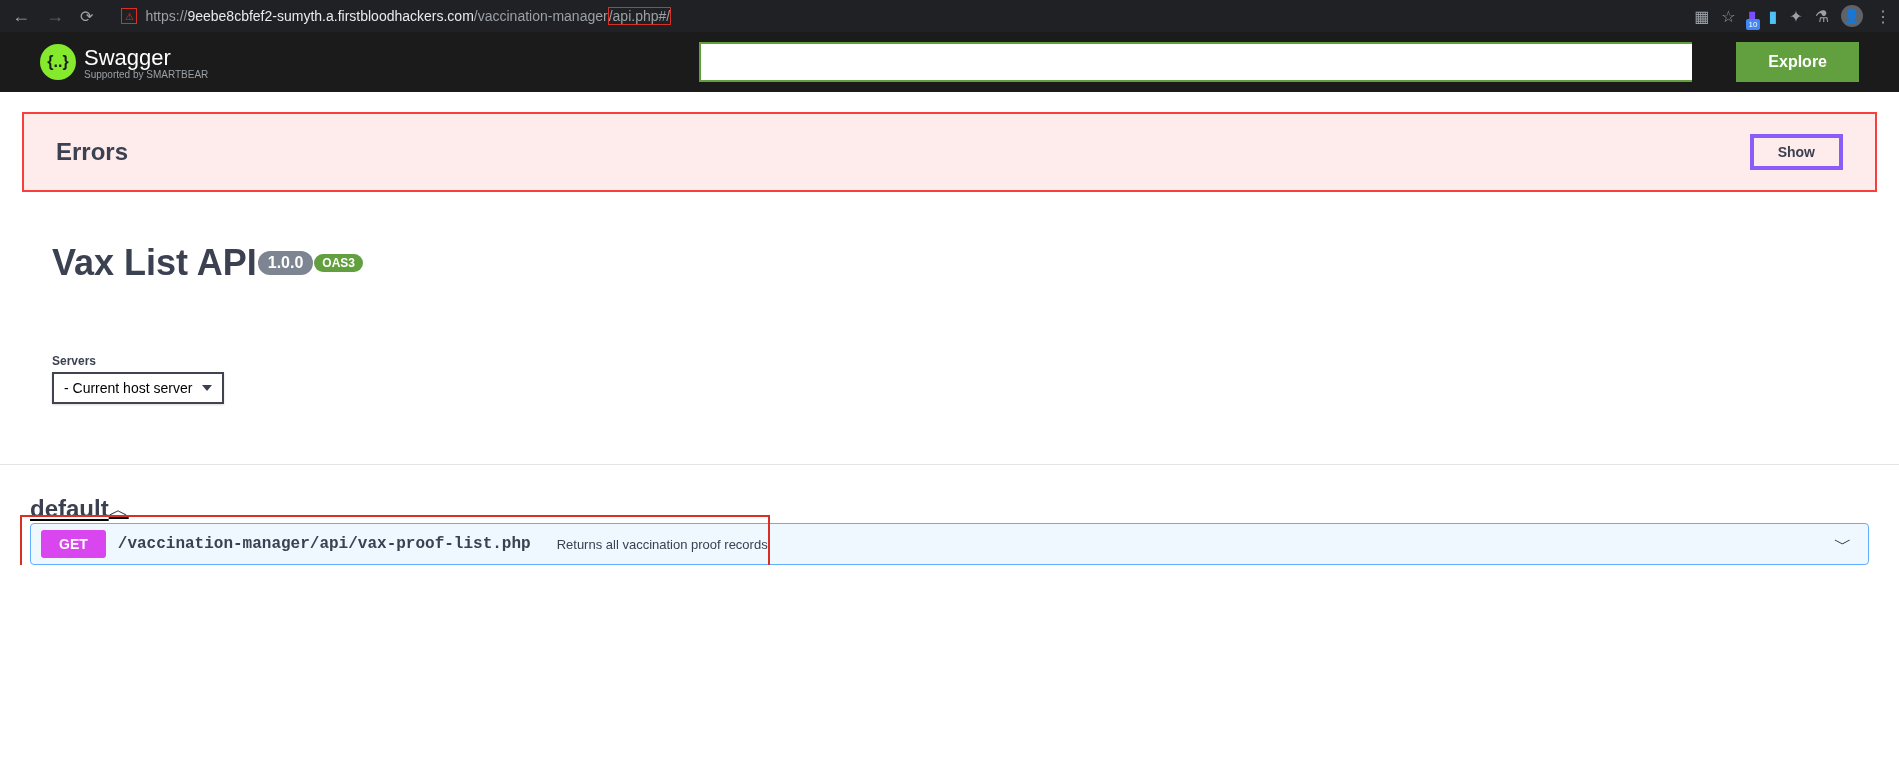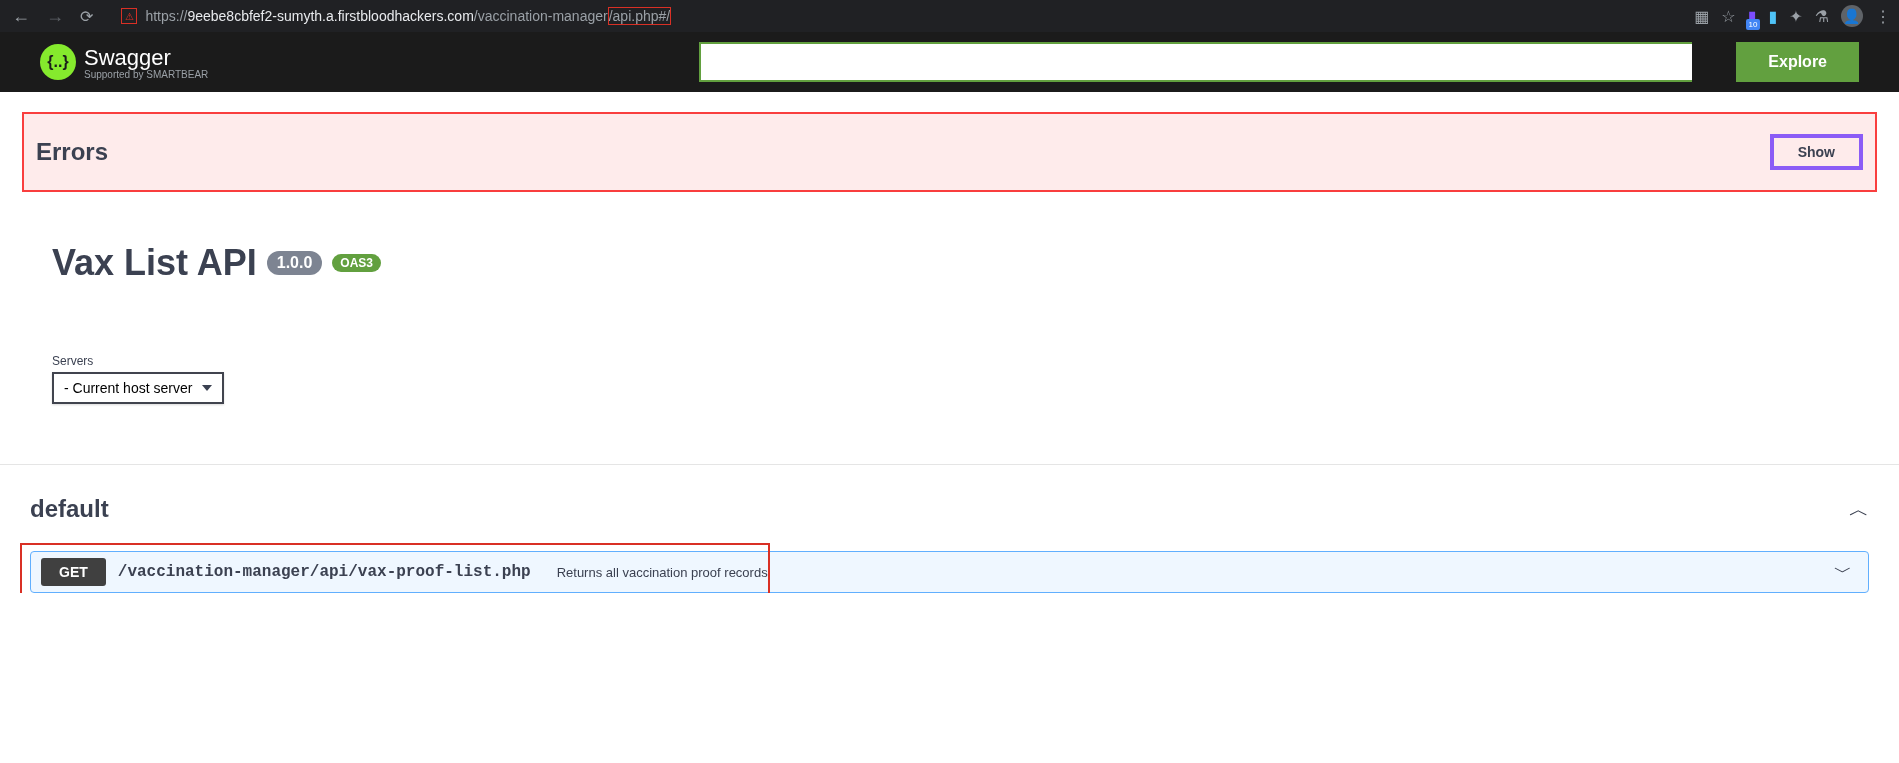--- a/index.html
+++ b/index.html
@@ -24,42 +24,42 @@
     .swagger-logo-wrap { display: flex; align-items: center; margin-right: 40px; }
     .swagger-logo-icon { width: 36px; height: 36px; background: #85ea2d; border-radius: 50%; display: flex; align-items: center; justify-content: center; color: #1b1b1b; font-weight: bold; font-size: 16px; margin-right: 8px; }
     .swagger-logo-text { color: #fff; font-size: 22px; font-weight: 300; }
     .swagger-sub { color: #9aa0a6; font-size: 10px; margin-top: -2px; }
     .search-wrap { flex: 1; display: flex; max-width: 1160px; margin-left: auto; gap: 44px; }
     .search-input { flex: 1; height: 40px; border: 2px solid #62a03f; border-right: none; background: #fff; padding: 0 12px; font-size: 14px; outline: none; }
     .explore-btn { background: #62a03f; color: #fff; border: none; padding: 0 32px; font-size: 16px; font-weight: bold; cursor: pointer; font-family: sans-serif; }
     
     
     .content { padding: 20px 22px; }
-    .errors-panel { border: 2px solid #f93e3e; background: #feebeb; padding: 20px 12px; display: flex; align-items: center; justify-content: space-between; margin-bottom: 50px; }
+    .errors-panel { border: 2px solid #f93e3e; background: #feebeb; padding: 20px 32px; display: flex; align-items: center; justify-content: space-between; margin-bottom: 50px; }
     .errors-title { font-size: 24px; font-weight: bold; color: #3b4151; }
     .show-btn { border: 4px solid #8b5cf6; background: transparent; padding: 6px 24px; font-size: 14px; font-weight: bold; cursor: pointer; color: #3b4151; }
     
-    .api-title-wrap { padding: 0 30px; display: flex; align-items: center; gap: 10px; margin-bottom: 70px; }
+    .api-title-wrap { padding: 0 30px; display: flex; align-items: center; gap: 1px; margin-bottom: 70px; }
     .api-title { font-size: 36px; font-weight: bold; color: #3b4151; }
     .version-badge { background: #7d8492; color: #fff; padding: 3px 10px; border-radius: 20px; font-size: 16px; font-weight: bold; }
     .oas-badge { background: #62a03f; color: #fff; padding: 2px 8px; border-radius: 9px; font-size: 12px; font-weight: bold; }
     
     .servers-wrap { padding: 0 30px; margin-bottom: 40px; }
-    .servers-label { font-size: 12px; font-weight: normal; color: #3b4151; margin-bottom: 4px; }
+    .servers-label { font-size: 12px; font-weight: bold; color: #3b4151; margin-bottom: 4px; }
     .server-select { border: 2px solid #41444e; padding: 6px 30px 6px 10px; font-size: 14px; background: #fff; cursor: pointer; position: relative; display: inline-flex; align-items: center; box-shadow: 0 1px 2px rgba(0,0,0,0.15); }
     .server-select::after { content: ''; position: absolute; right: 10px; width: 0; height: 0; border-left: 5px solid transparent; border-right: 5px solid transparent; border-top: 6px solid #3b4151; }
     
     .section-divider { border-top: 1px solid rgba(0,0,0,0.1); margin: 0 0 30px 0; }
     
     .section-wrap { padding: 0 30px; }
-    .section-header { display: flex; align-items: center; justify-content: space-between; margin-bottom: 28px; cursor: pointer; }
+    .section-header { display: flex; align-items: center; margin-bottom: 0; cursor: pointer; text-decoration: underline; }
     .section-title { font-size: 24px; font-weight: bold; color: #3b4151; }
     .chevron { font-size: 20px; color: #3b4151; }
     .endpoint { border: 1px solid #61affe; background: #eff7ff; border-radius: 4px; display: flex; align-items: center; padding: 6px 10px; cursor: pointer; }
-    .method-get { background: #404040; color: #fff; padding: 6px 18px; border-radius: 3px; font-size: 14px; font-weight: bold; margin-right: 12px; font-family: sans-serif; }
+    .method-get { background: #d946ef; color: #fff; padding: 6px 18px; border-radius: 3px; font-size: 14px; font-weight: bold; margin-right: 12px; font-family: sans-serif; }
     .endpoint-path { font-family: "Courier New", monospace; font-size: 16px; font-weight: bold; color: #3b4151; margin-right: 26px; }
     .endpoint-desc { font-size: 13px; color: #3b4151; flex: 1; }
     .endpoint-chevron { font-size: 18px; color: #3b4151; margin-right: 6px; }
   </style>
 </head>
 <body>
 
 <div class="browser-chrome">
   <span class="nav-arrow">←</span>
   <span class="nav-arrow disabled">→</span>

